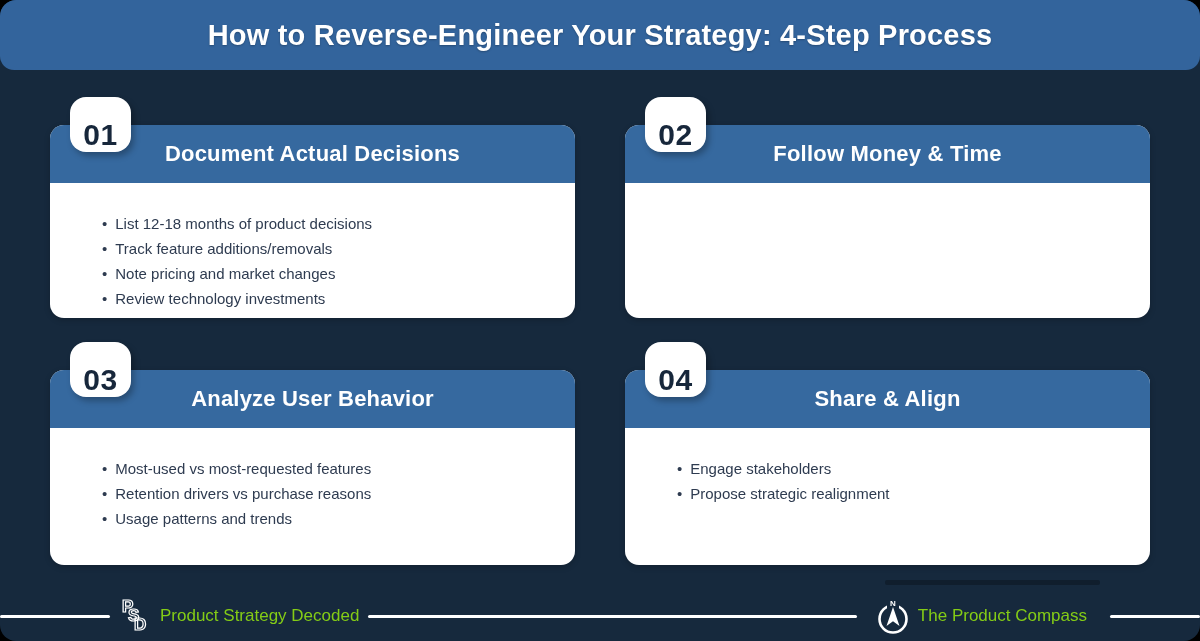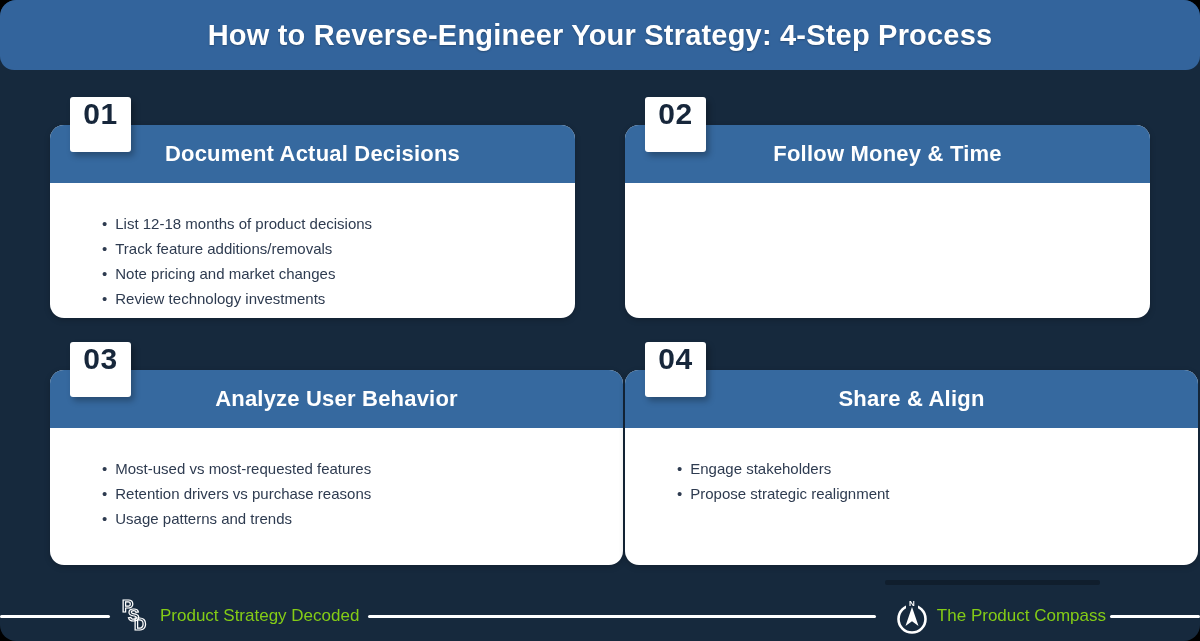--- a/index.html
+++ b/index.html
@@ -39,21 +39,21 @@
 
   
   .card {
     position: absolute;
     width: 525px;
     border-radius: 14px;
     background: #FFFFFF;
     box-shadow: 0 2px 6px rgba(0,0,0,0.20);
   }
   .card.r1 { top: 125px; height: 193px; }
-  .card.r2 { top: 370px; height: 195px; padding-left: 48px; }
+  .card.r2 { top: 370px; height: 195px; }
   .card.c1 { left: 50px; }
   .card.c2 { left: 625px; }
 
   .card-header {
     position: absolute;
     left: 0; top: 0; right: 0;
     height: 58px;
     background: #36699F;
     border-radius: 14px 14px 0 0;
     display: flex;
@@ -65,24 +65,24 @@
     font-size: 22px;
     font-weight: bold;
     letter-spacing: 0.2px;
   }
 
   .badge {
     position: absolute;
     left: 20px; top: -28px;
     width: 61px; height: 55px;
     background: #FFFFFF;
-    border-radius: 3px;
+    border-radius: 16px;
     box-shadow: 3px 4px 6px rgba(0,0,0,0.28);
     display: flex;
-    align-items: flex-start;
+    align-items: flex-end;
     justify-content: center;
     z-index: 3;
   }
   .badge span {
     color: #17273B;
     font-size: 30px;
     font-weight: bold;
     letter-spacing: 0.5px;
   }
 
@@ -136,21 +136,21 @@
     display: flex;
     align-items: center;
     flex: 0 0 auto;
   }
   .brand .logo { margin: 0 7px 0 9px; display: block; }
   .brand .brand-label {
     color: #84cc16;
     font-size: 17px;
     white-space: nowrap;
   }
-  .brand.right .brand-label { margin-right: 4px; }
+  .brand.right .brand-label { margin-right: 23px; }
 </style>
 </head>
 <body>
 
 <div id="canvas">
 
   <div class="banner">
     <h1>How to Reverse-Engineer Your Strategy: 4-Step Process</h1>
   </div>
 

